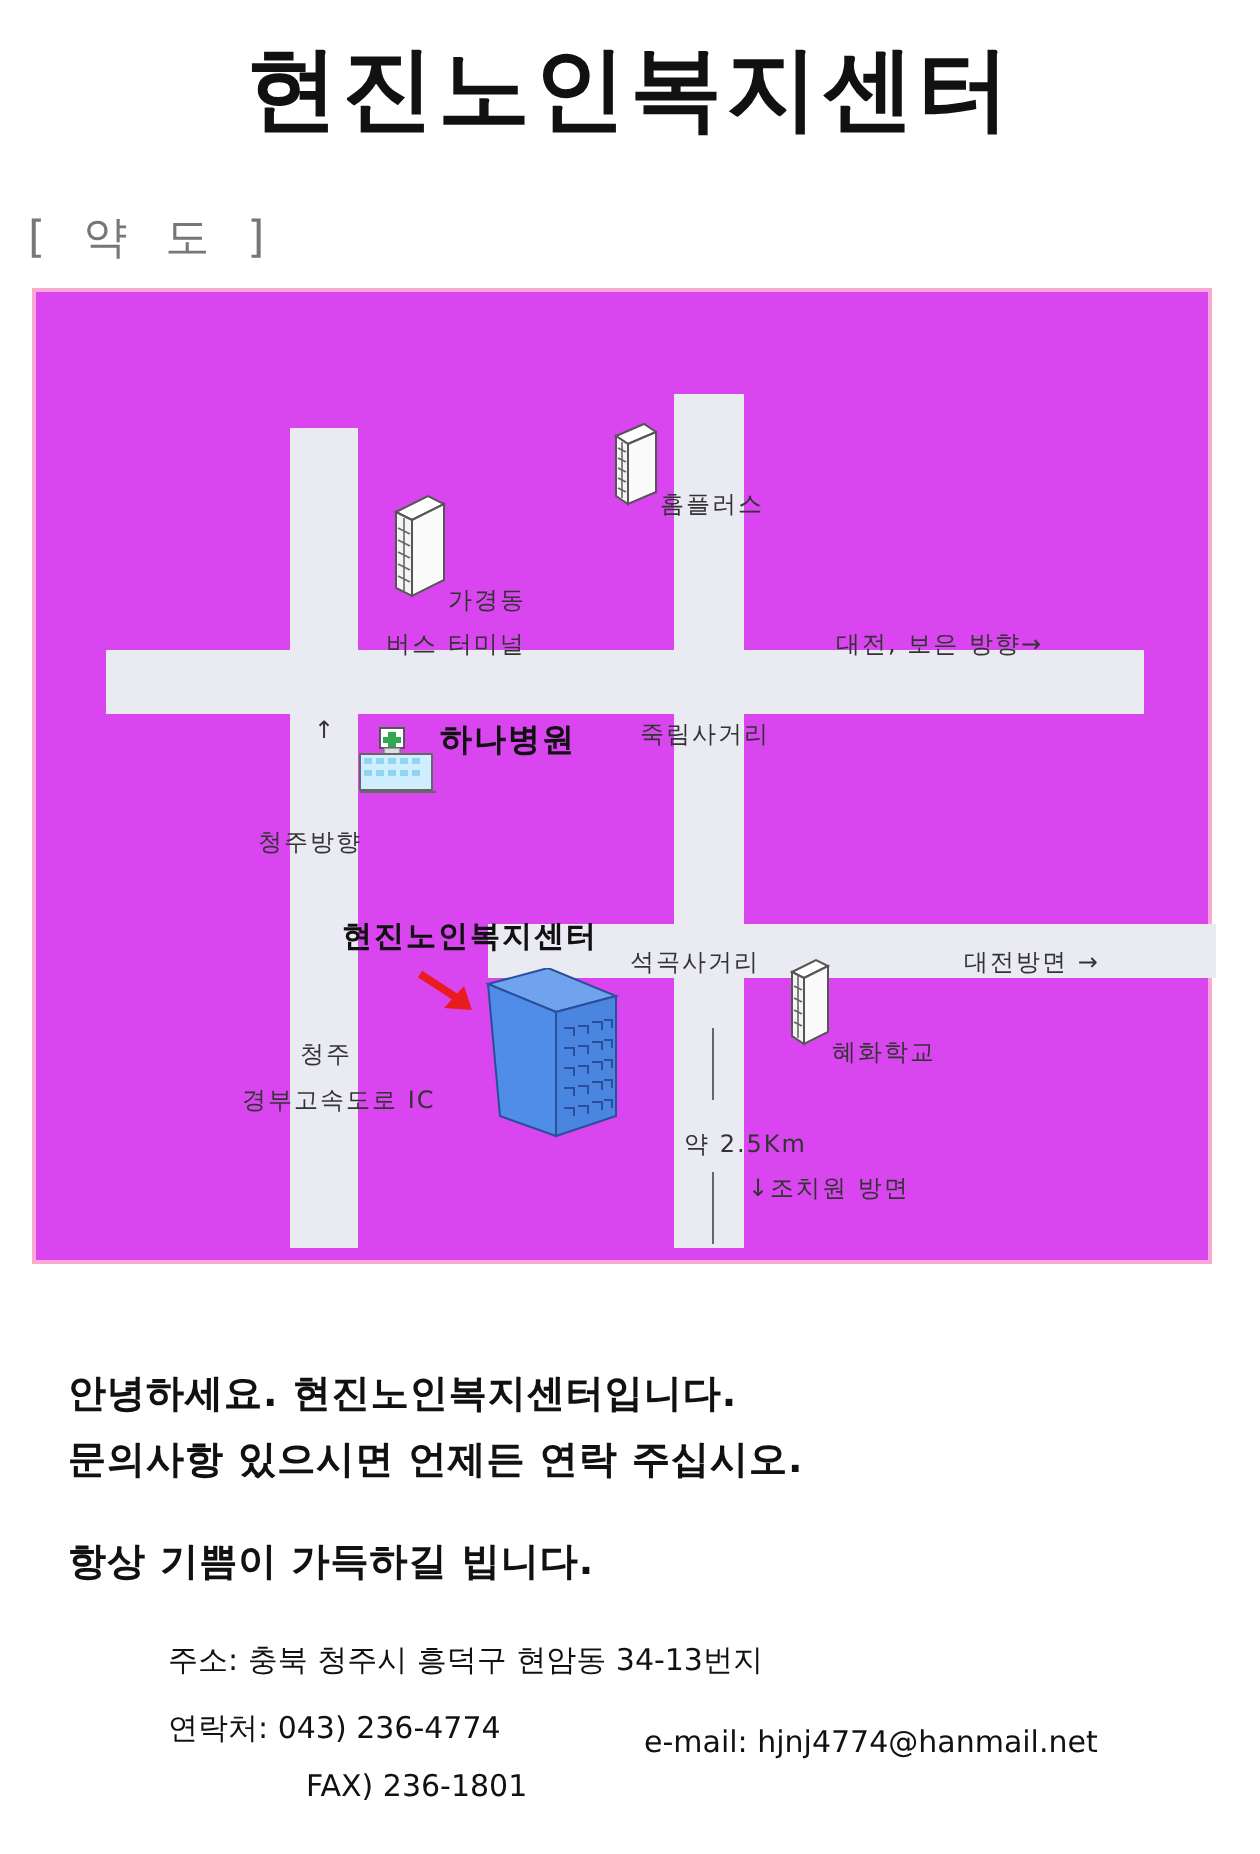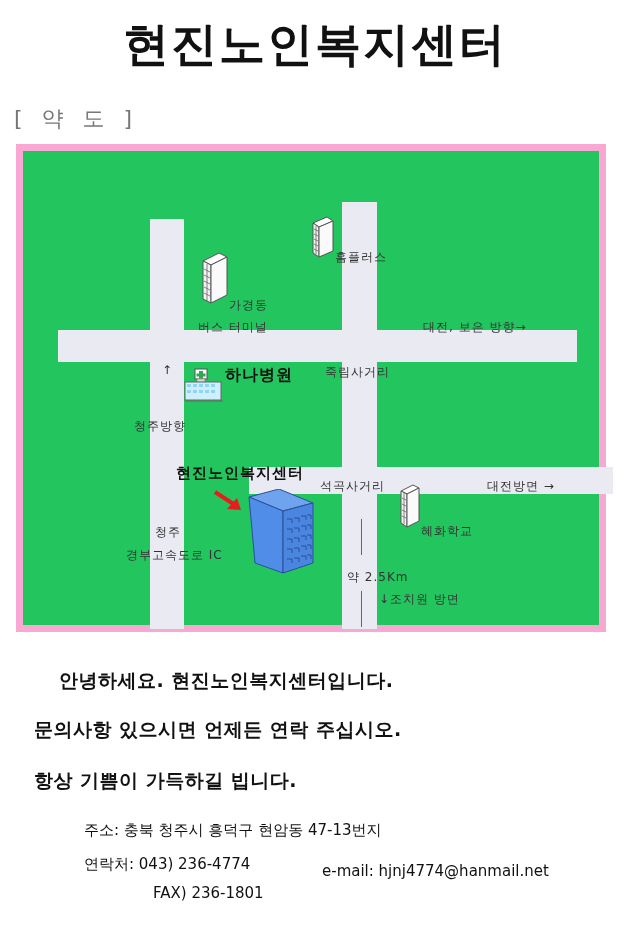--- a/index.html
+++ b/index.html
@@ -1,20 +1,20 @@
 <!DOCTYPE html>
 <html><head>
 <meta charset="utf-8">
 <style>
   html, body { margin:0; padding:0; background:#ffffff; }
   body { width:630px; height:927px; position:relative; overflow:hidden; font-family:"DejaVu Sans", sans-serif; color:#222; }
   .abs { position:absolute; }
   .title { left:0; top:14px; width:630px; text-align:center; font-size:46px; font-weight:bold; letter-spacing:2px; color:#111; }
   .section { left:14px; top:104px; font-size:22px; color:#777; letter-spacing:6px; }
-  .map { left:16px; top:144px; width:590px; height:488px; border:7px solid #f9a8d4; box-sizing:border-box; background:#22c55e; }
+  .map { left:16px; top:144px; width:590px; height:488px; border:2px solid #f9a8d4; box-sizing:border-box; background:#d946ef; }
   .road { position:absolute; background:#e9eaf2; }
   .lbl { position:absolute; font-size:12px; color:#333; white-space:nowrap; letter-spacing:1px; }
   .lbl.bold { font-weight:bold; color:#111; font-size:16px; }
   .lbl.big { font-size:15px; color:#111; font-weight:bold; letter-spacing:1px; }
   .msg { left:34px; font-size:19px; font-weight:bold; color:#111; letter-spacing:0.5px; }
   .info { font-size:15px; color:#111; white-space:nowrap; }
   .tick { position:absolute; width:1px; background:#666; }
 </style>
 </head>
 <body>
@@ -124,20 +124,20 @@
   </svg>
   <div class="lbl" style="left:398px; top:372px;">혜화학교</div>
 
   <div class="lbl" style="left:132px; top:373px;">청주</div>
   <div class="lbl" style="left:103px; top:396px;">경부고속도로 IC</div>
 
   <div class="lbl" style="left:324px; top:418px;">약 2.5Km</div>
   <div class="lbl" style="left:356px; top:440px;">↓조치원 방면</div>
 </div>
 
-<div class="abs msg" style="top:668px;margin-left:25px;">안녕하세요. 현진노인복지센터입니다.</div>
+<div class="abs msg" style="top:684px;">안녕하세요. 현진노인복지센터입니다.</div>
 <div class="abs msg" style="top:717px;">문의사항 있으시면 언제든 연락 주십시오.</div>
 <div class="abs msg" style="top:768px;">항상 기쁨이 가득하길 빕니다.</div>
 
-<div class="abs info" style="left:84px; top:821px;">주소: 충북 청주시 흥덕구 현암동 47-13번지</div>
+<div class="abs info" style="left:84px; top:821px;">주소: 충북 청주시 흥덕구 현암동 34-13번지</div>
 <div class="abs info" style="left:84px; top:855px;">연락처: 043) 236-4774</div>
 <div class="abs info" style="left:153px; top:884px;">FAX) 236-1801</div>
 <div class="abs info" style="left:322px; top:862px;text-align:center;">e-mail: hjnj4774@hanmail.net</div>
 
 </body></html>

